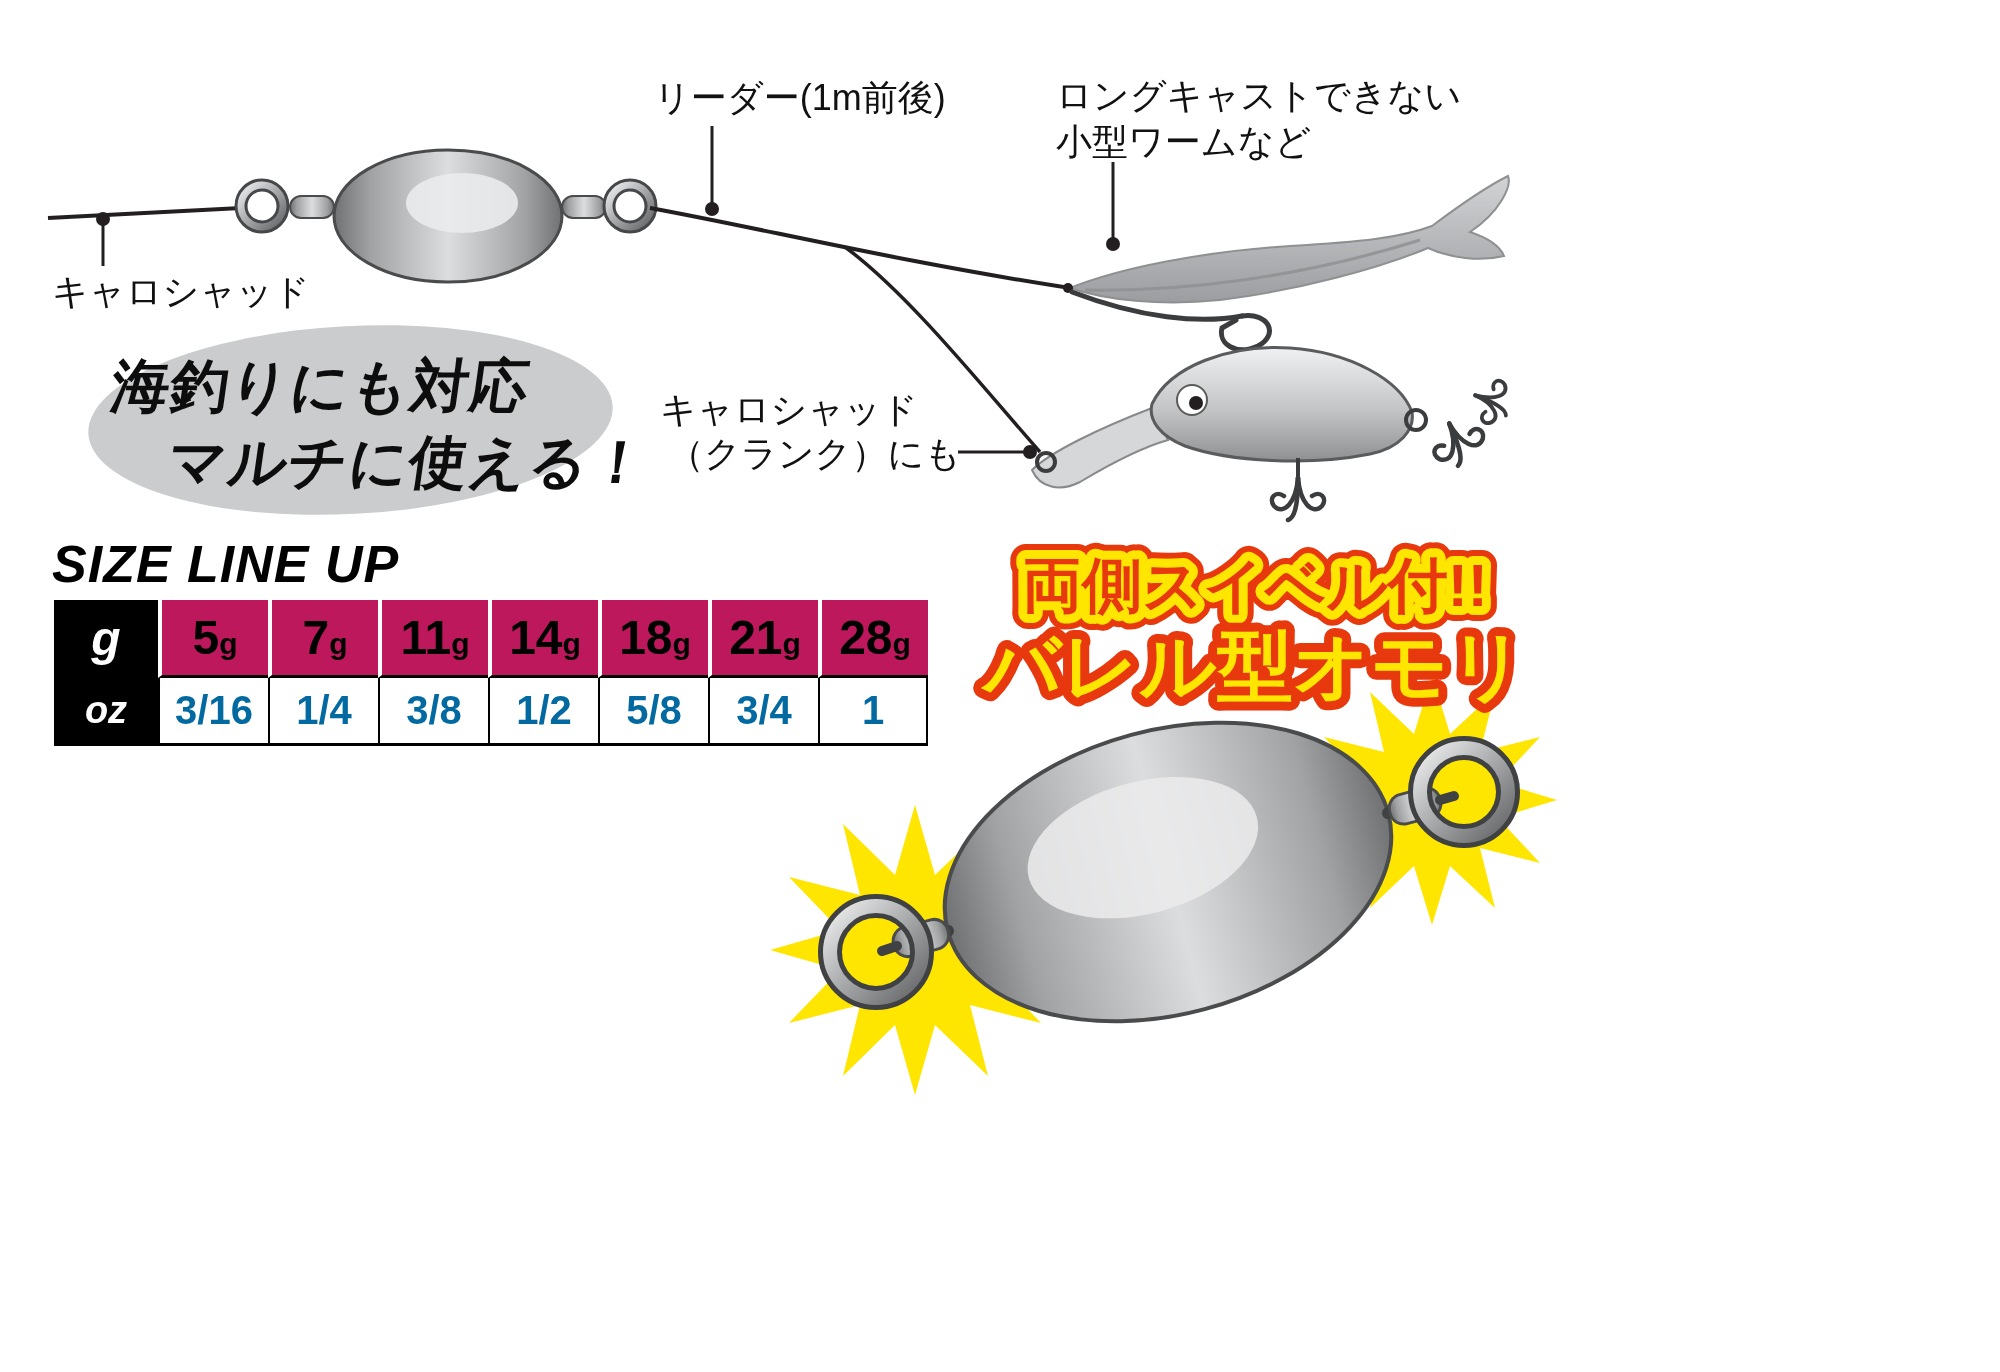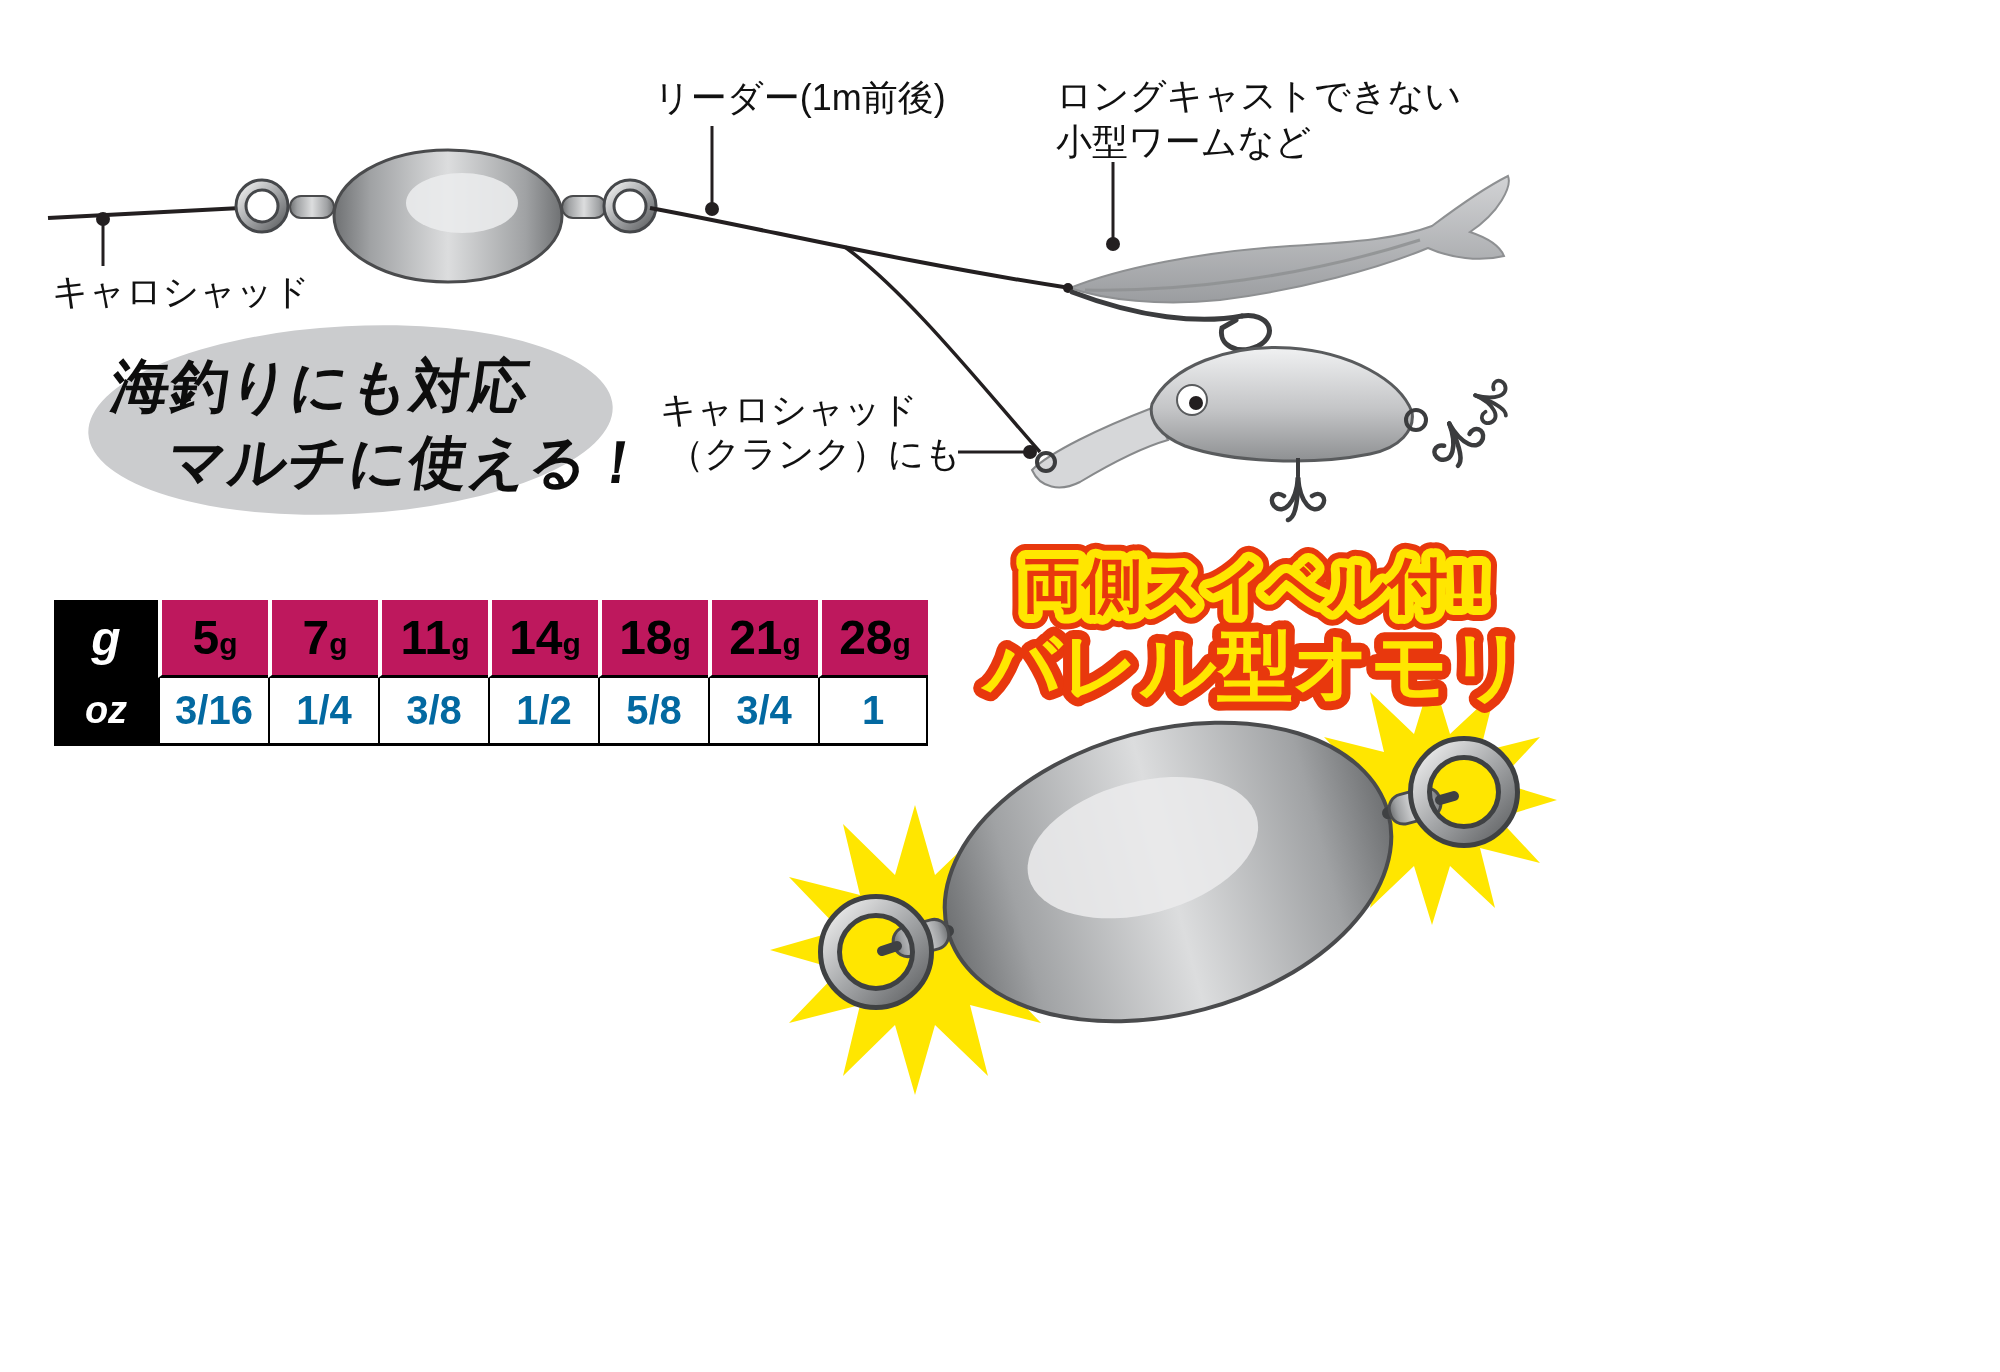--- a/index.html
+++ b/index.html
@@ -207,20 +207,21 @@
 
   <div class="abs jp-label" style="left:52px;top:268px;">キャロシャッド</div>
 
   <div class="abs jp-label" style="left:660px;top:386px;text-align:center;">キャロシャッド</div>
   <div class="abs jp-label" style="left:668px;top:430px;">（クランク）にも</div>
 
   <div class="bubble"></div>
   <div class="abs bubble-text" style="left:112px;top:348px;">海釣りにも対応</div>
   <div class="abs bubble-text" style="left:168px;top:424px;">マルチに使える！</div>
 
+  <div class="abs lineup-heading">SIZE LINE UP</div>
 
   <div class="size-table">
     <div class="head-cell head-g">g</div>
     <div class="g-cell"><span>5</span><span class="unit">g</span></div>
     <div class="g-cell"><span>7</span><span class="unit">g</span></div>
     <div class="g-cell"><span>11</span><span class="unit">g</span></div>
     <div class="g-cell"><span>14</span><span class="unit">g</span></div>
     <div class="g-cell"><span>18</span><span class="unit">g</span></div>
     <div class="g-cell"><span>21</span><span class="unit">g</span></div>
     <div class="g-cell"><span>28</span><span class="unit">g</span></div>

